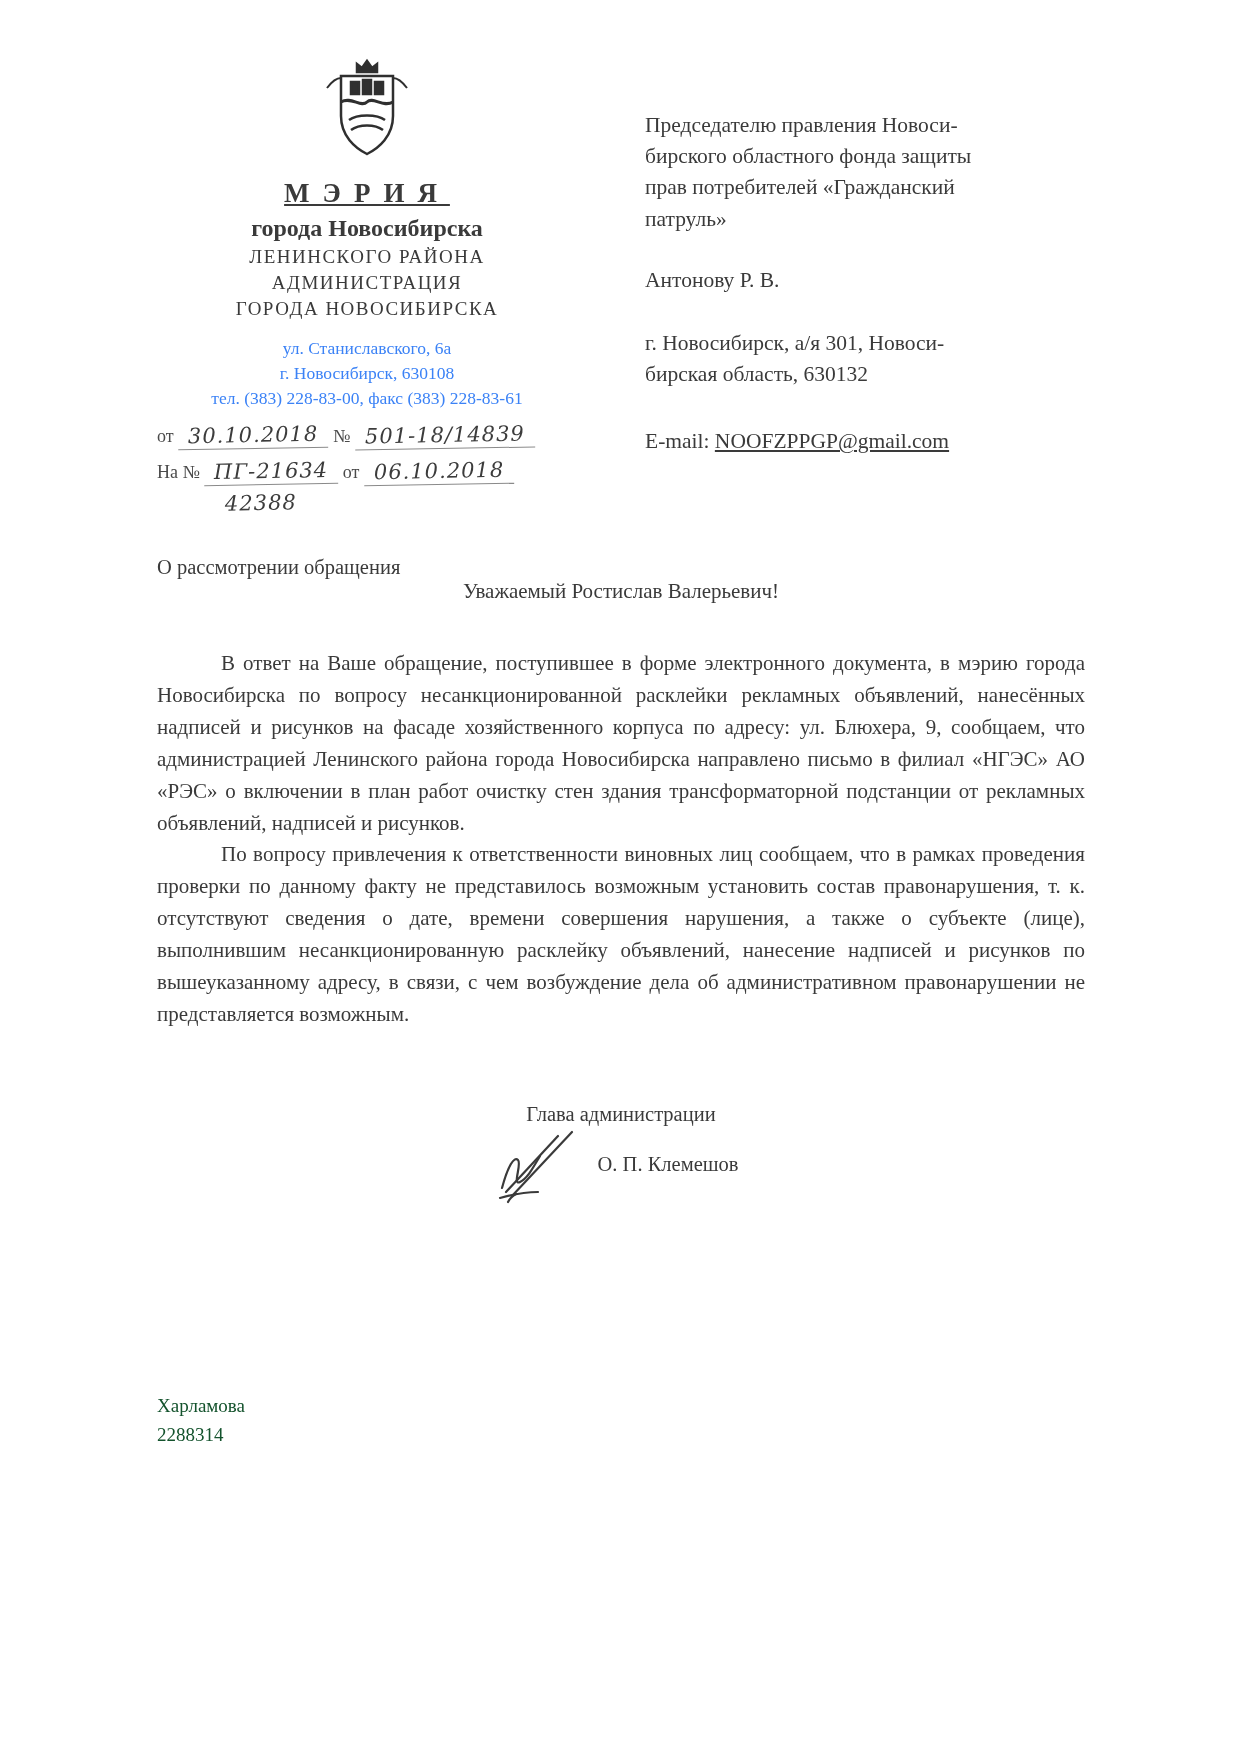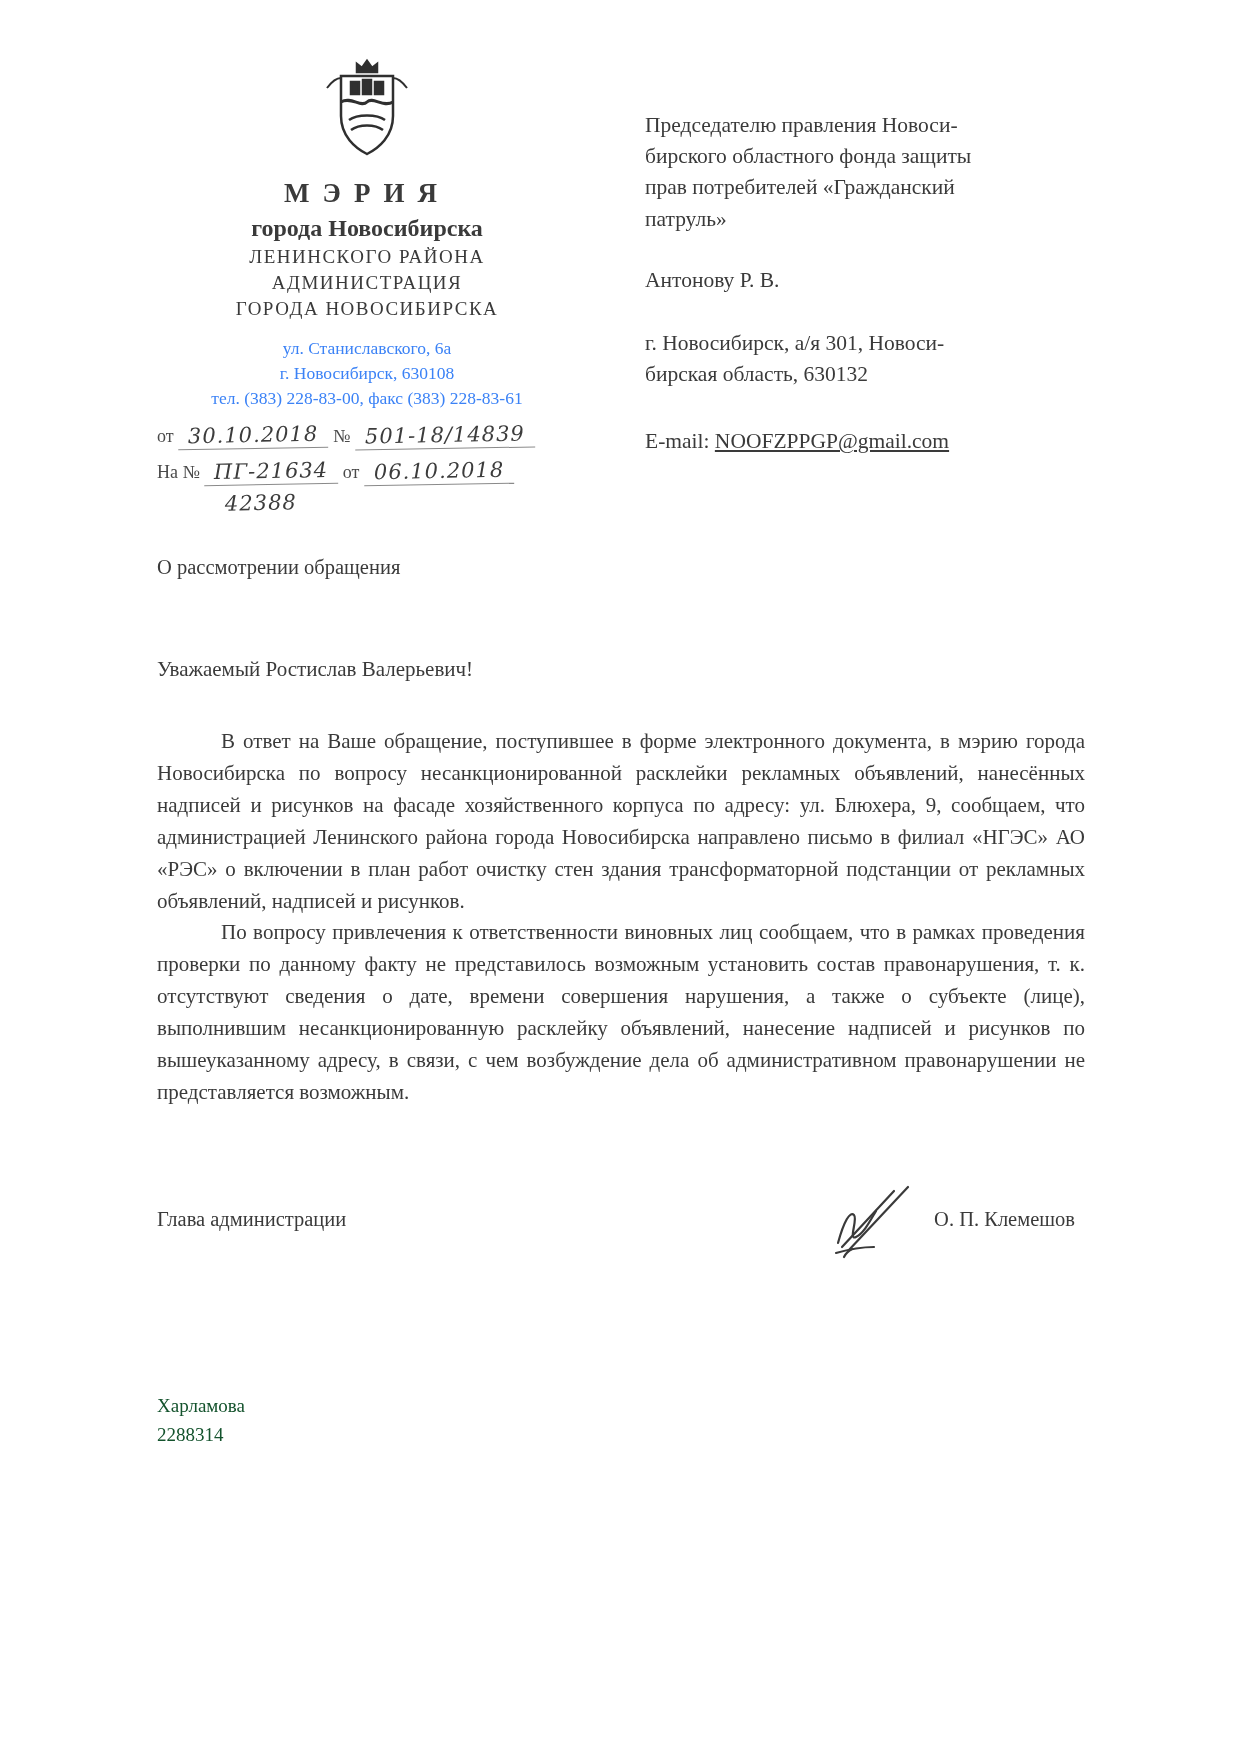--- a/index.html
+++ b/index.html
@@ -37,20 +37,21 @@
   }
   .emblem {
     display: inline-block;
     margin-bottom: 14px;
   }
   .org1 {
     font-weight: bold;
     font-size: 27px;
     letter-spacing: 13px;
     margin-top: 2px;
+    text-decoration: underline;
   }
   .org2 {
     font-weight: bold;
     font-size: 24px;
     margin-top: 6px;
   }
   .admin-line {
     font-size: 19px;
     letter-spacing: 1.5px;
     margin-top: 4px;
@@ -89,37 +90,37 @@
   .addr-name { margin-top: 30px; }
   .addr-postal { margin-top: 32px; white-space: pre-line; }
   .addr-email { margin-top: 36px; }
   .email-link { text-decoration: underline; }
   
   .subject {
     margin-top: 40px;
     font-size: 20.5px;
   }
   .salutation {
-    margin-top: 78px;
+    text-align: center;
     font-size: 21px;
   }
   .para {
     margin: 0;
     font-size: 21px;
     line-height: 1.52;
     text-align: justify;
     text-indent: 64px;
   }
   .para.first { margin-top: 44px; }
   
   .sig-row {
     margin-top: 72px;
     display: flex;
-    justify-content: space-between;
     align-items: center;
+    flex-direction: column;
   }
   .sig-title { font-size: 20.5px; }
   .sig-right {
     display: flex;
     align-items: center;
     gap: 14px;
     padding-right: 10px;
   }
   .scribble { display: block; }
   .sig-name { font-size: 20.5px; }

